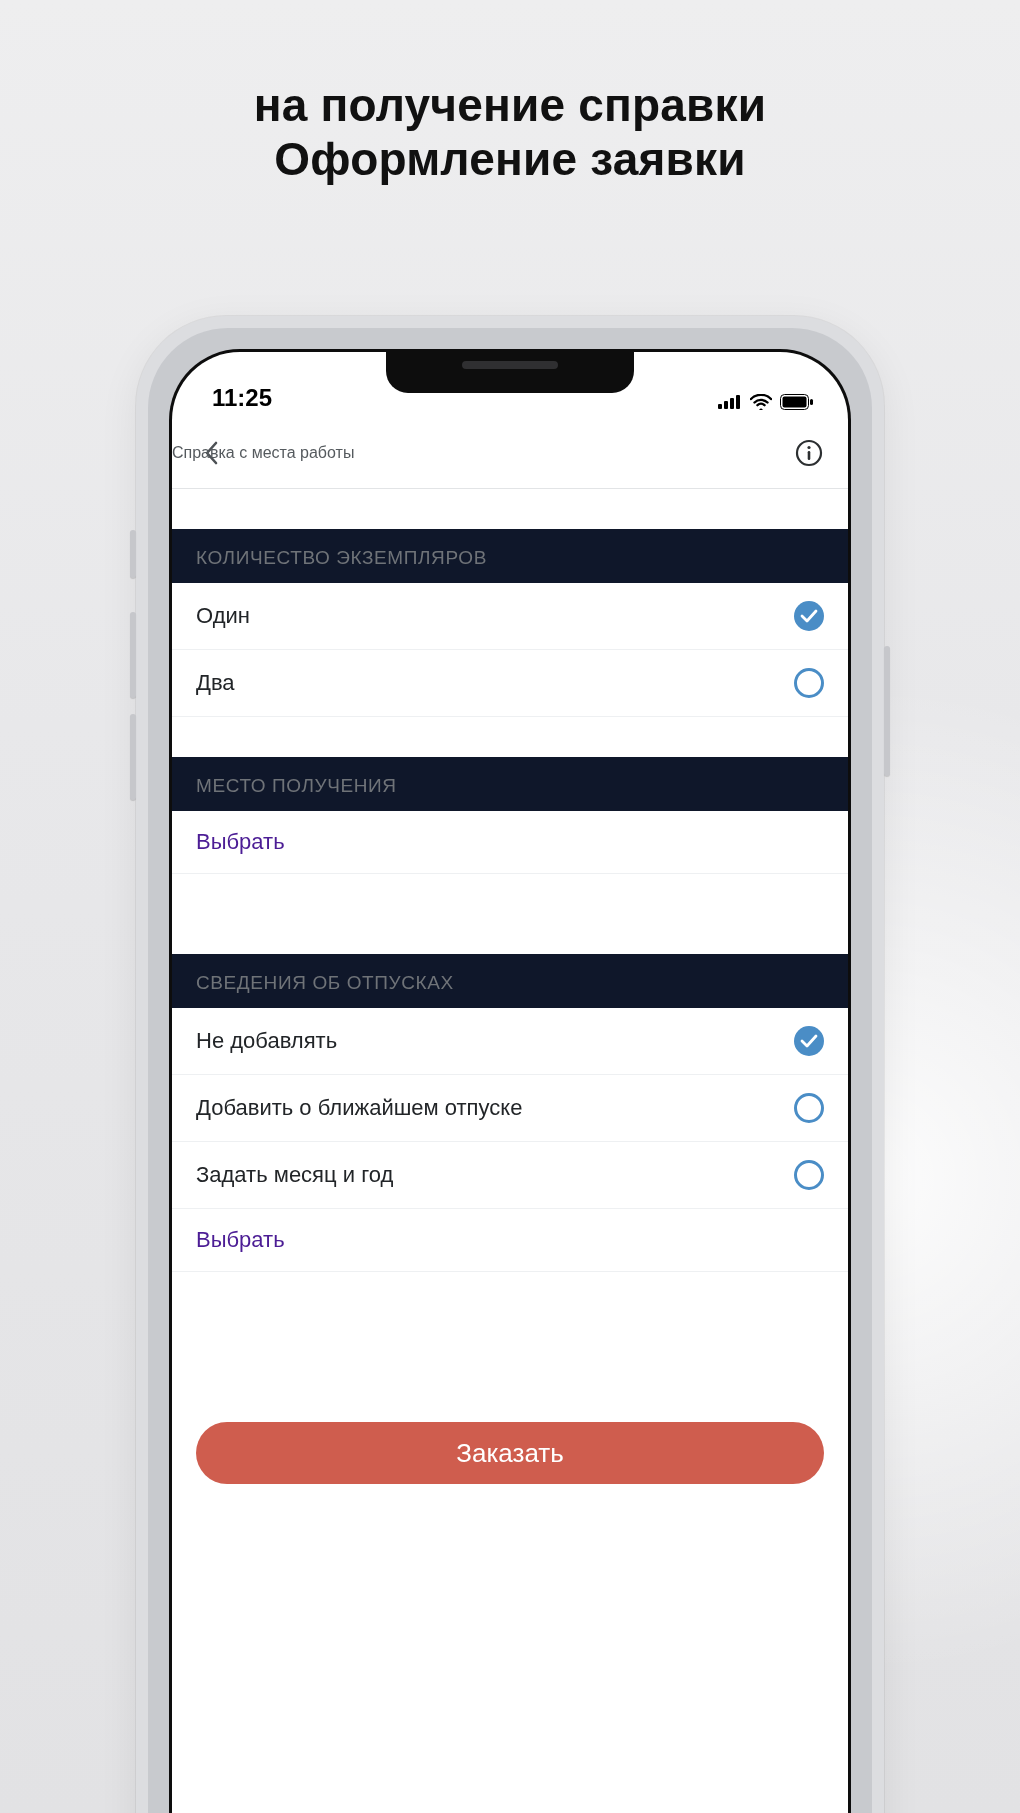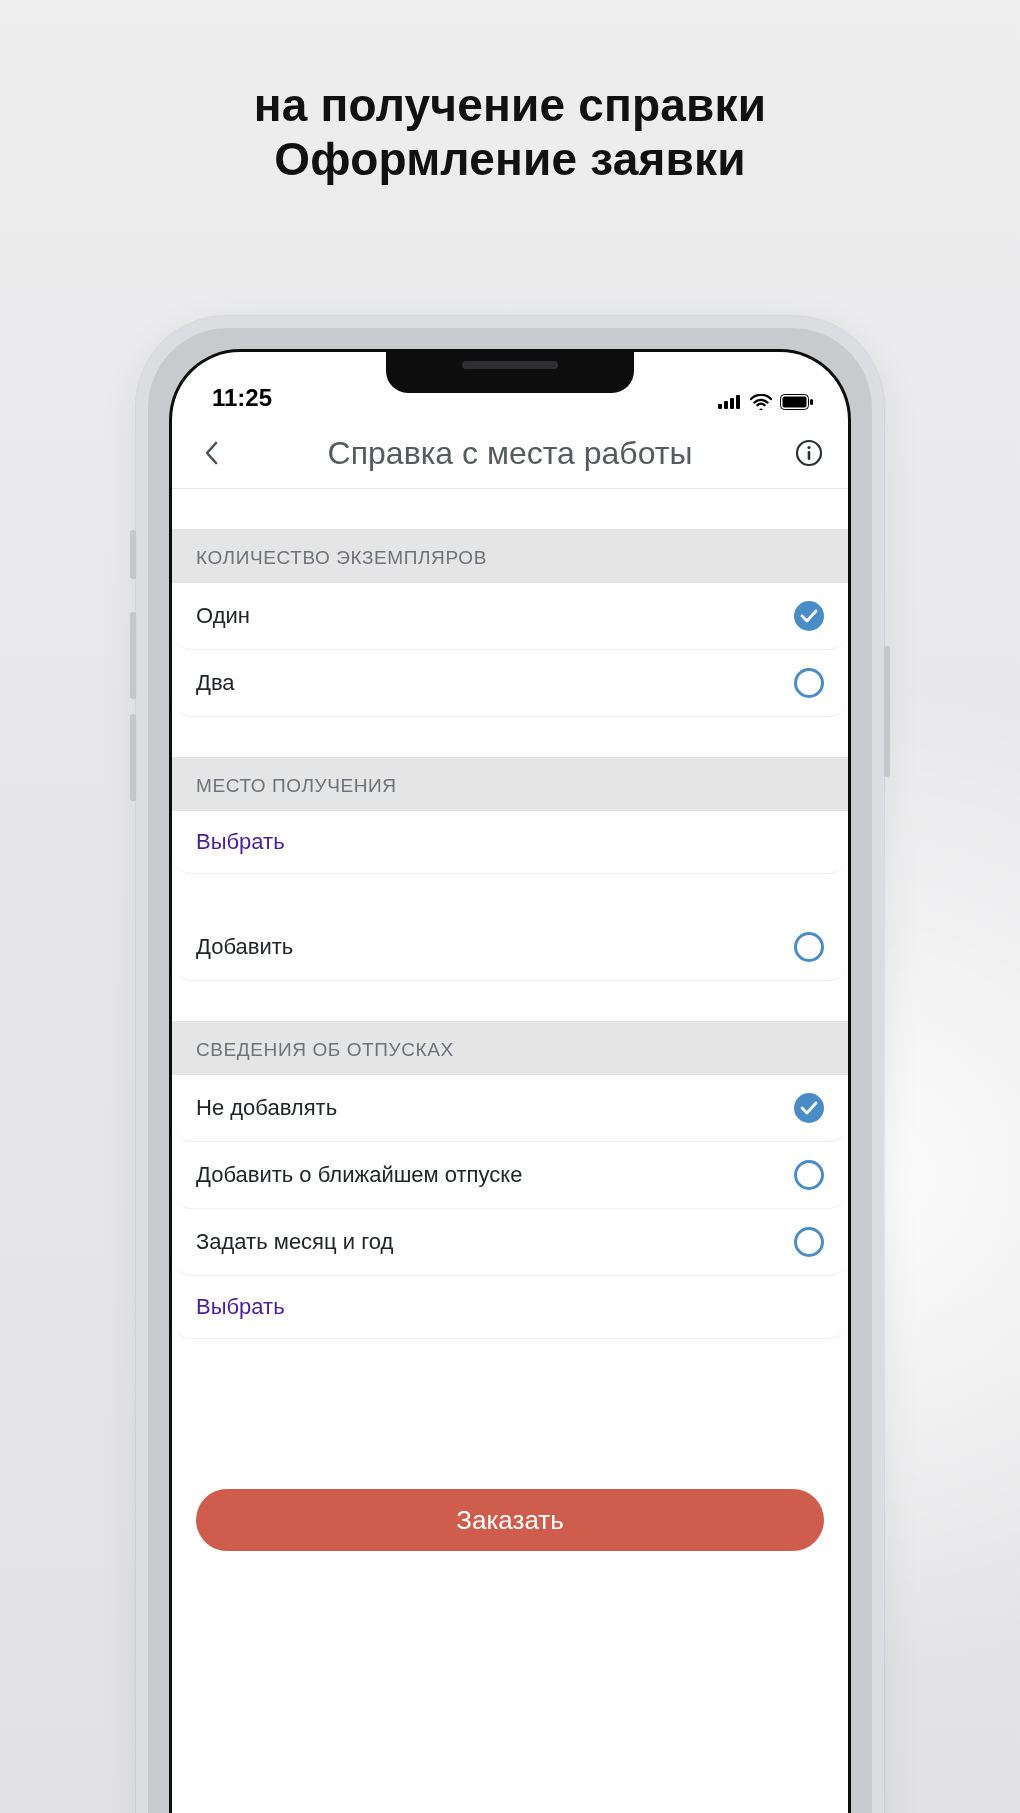--- a/index.html
+++ b/index.html
@@ -106,55 +106,53 @@
     padding: 0 24px;
     position: relative;
   }
   .nav-back {
     width: 30px; height: 30px;
     display: flex; align-items: center; justify-content: center;
   }
   .nav-title {
     position: absolute;
     left: 0; right: 0;
-    text-align: center;
-    font-size: 32px;
+    font-size: 16px;
     font-weight: 500;
     color: #555a5e;
     pointer-events: none;
   }
   .nav-info {
     margin-left: auto;
     width: 30px; height: 30px;
     display: flex; align-items: center; justify-content: center;
   }
 
   .divider { height: 1px; background: #e2e4e6; }
 
   
   .content { background: #fff; }
   .spacer-white { height: 40px; background: #fff; }
 
   .section-header {
-    background: #e5e5e5;
+    background: #0f172a;
     padding: 18px 24px 14px;
     font-size: 19px;
     font-weight: 500;
     letter-spacing: 0.6px;
     color: #6f7378;
   }
   .row {
     display: flex;
     align-items: center;
     justify-content: space-between;
     padding: 18px 24px;
     font-size: 22px;
     color: #222528;
     border-bottom: 1px solid #eef0f2;
-    border-radius: 20px;
   }
   .row:last-child { border-bottom: none; }
   .row.select {
     color: #4c1d95;
   }
 
   .radio {
     width: 30px; height: 30px;
     border-radius: 50%;
     border: 3px solid #4a8dc6;
@@ -269,24 +267,20 @@
 
         <div class="spacer-white"></div>
 
         <div class="section-header">МЕСТО ПОЛУЧЕНИЯ</div>
         <div class="row select">
           <span>Выбрать</span>
         </div>
 
         <div class="spacer-white"></div>
 
-        <div class="row">
-          <span>Добавить</span>
-          <span class="radio"></span>
-        </div>
 
         <div class="spacer-white"></div>
 
         <div class="section-header">СВЕДЕНИЯ ОБ ОТПУСКАХ</div>
         <div class="row">
           <span>Не добавлять</span>
           <span class="radio checked">
             <svg width="18" height="14" viewBox="0 0 18 14">
                 <path d="M2 7 L7 12 L16 2" stroke="#fff" stroke-width="2.8" fill="none" stroke-linecap="round" stroke-linejoin="round"></path>
               </svg>

